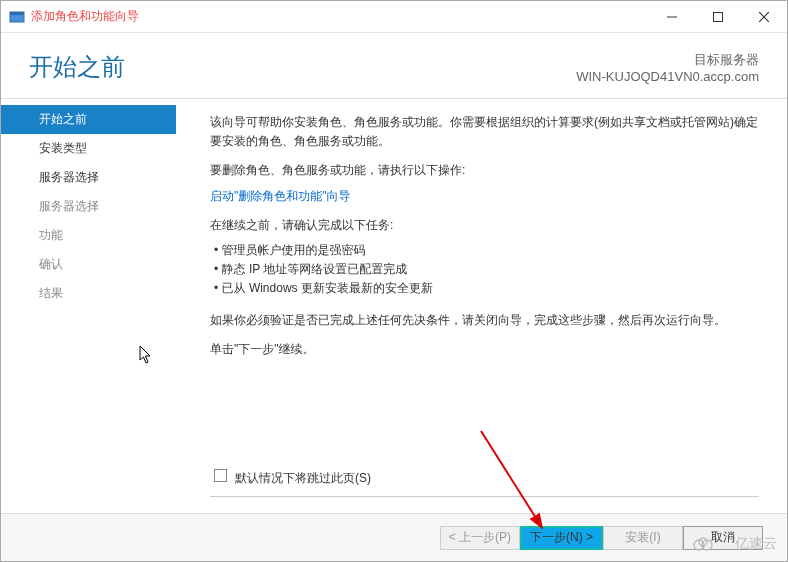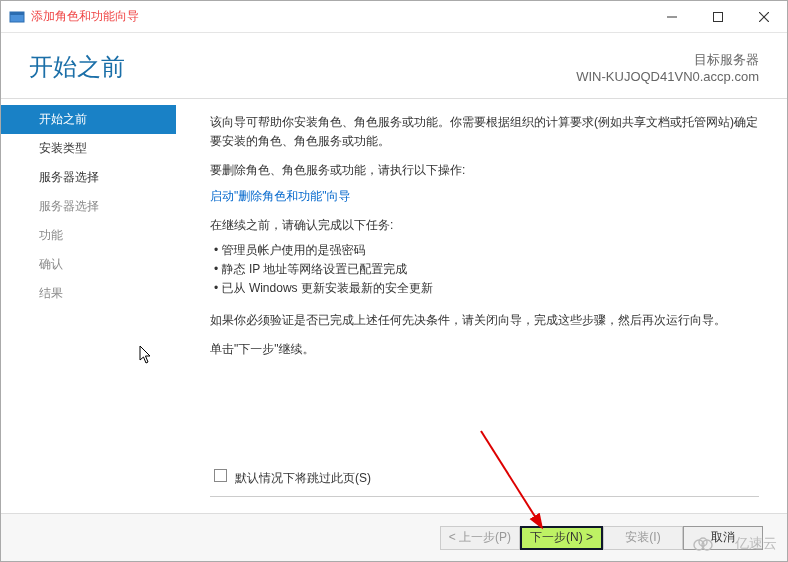--- a/index.html
+++ b/index.html
@@ -121,22 +121,22 @@
       background: #f0f0f0;
       border: 1px solid #999;
       font-size: 12px;
       display: inline-flex;
       align-items: center;
       justify-content: center;
       padding: 0 8px;
       color:#333;
     }
     .btn.primary {
-      border: 2px solid #0f172a;
-      background:#bef264;
+      border: 2px solid #14b8a6;
+      background:#0ea5e9;
     }
     .btn.disabled { color:#999; border-color:#ccc;}
     .arrow {
       position: absolute;
       left: 470px;
       top: 420px;
       pointer-events: none;
     }
     .cursor-ptr {
       position: absolute;

